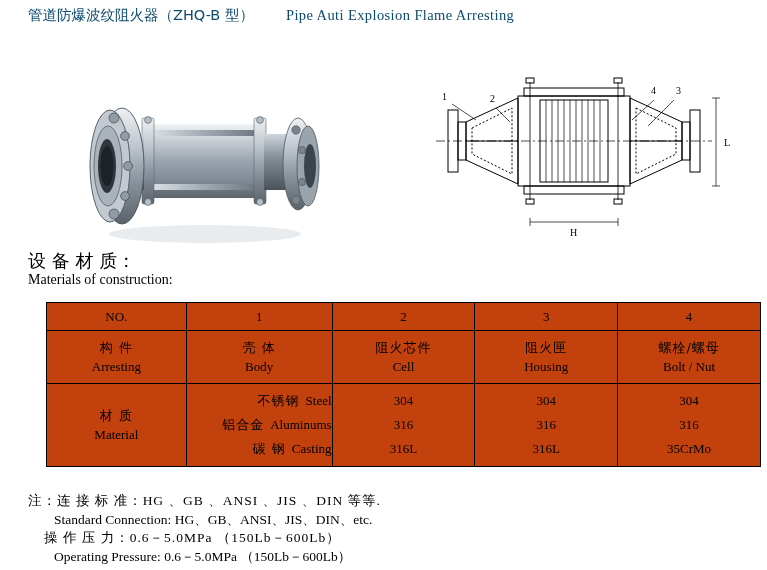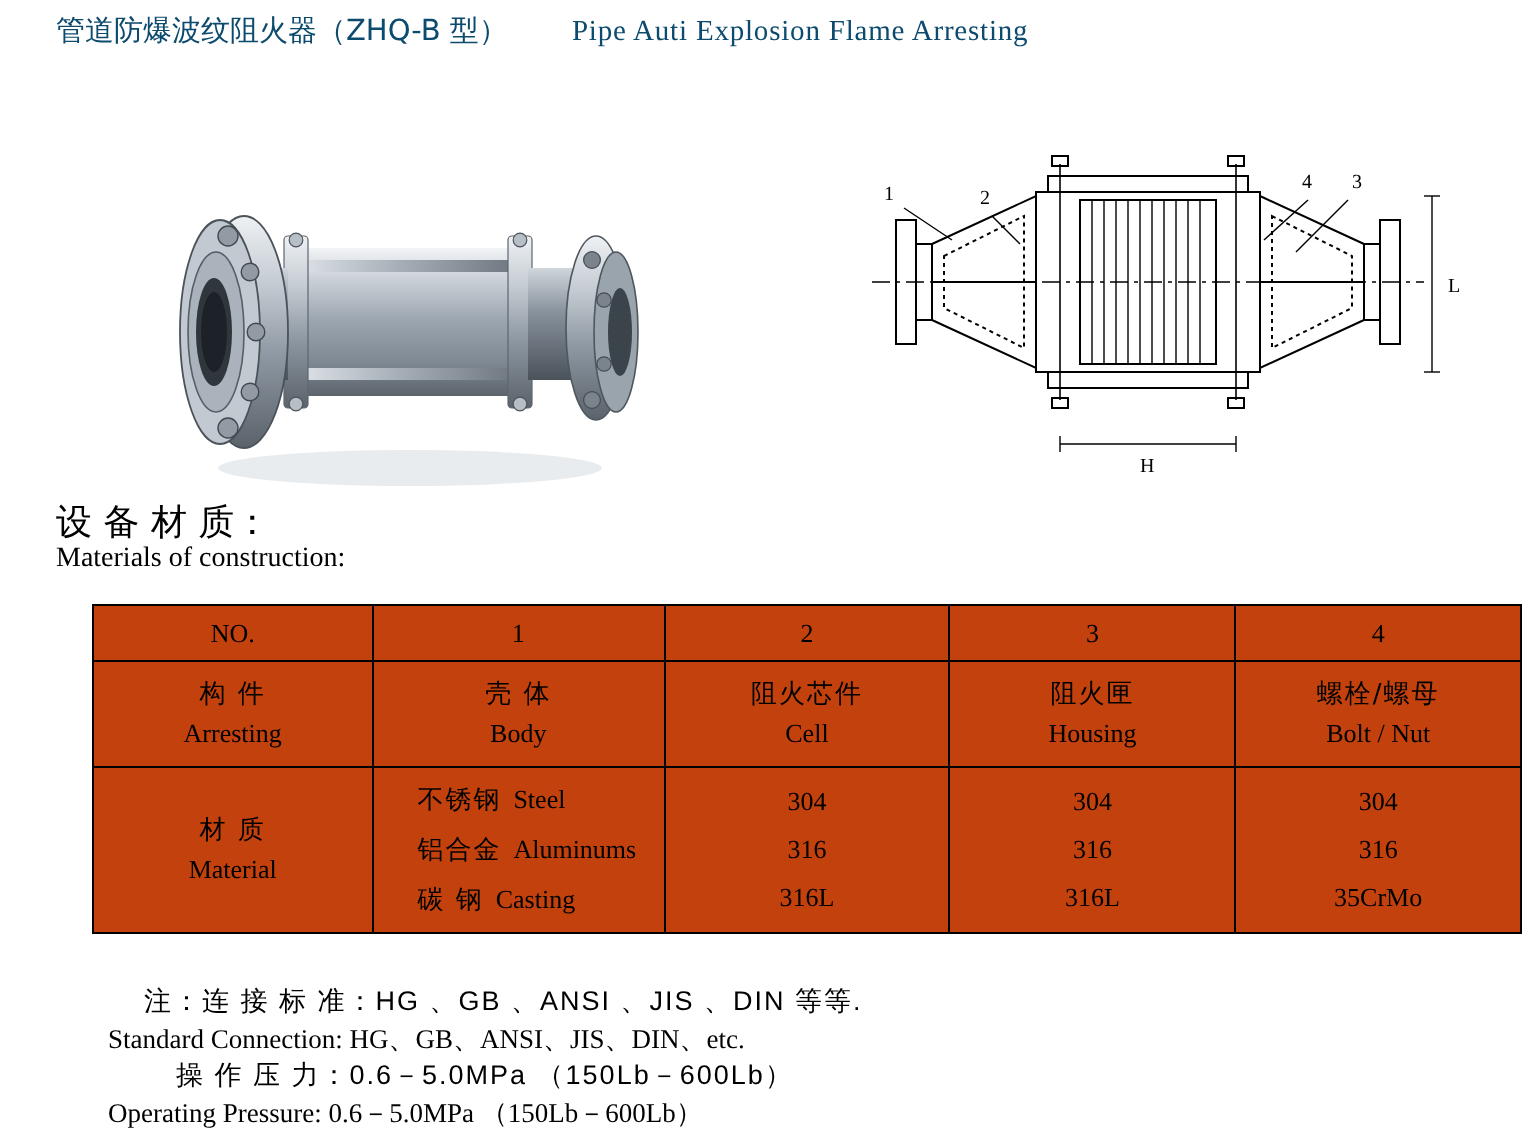--- a/index.html
+++ b/index.html
@@ -115,39 +115,38 @@
   }
   .mat-line .zh {
     font-family: "DejaVu Sans", sans-serif;
     letter-spacing: 1px;
   }
   .mat-line .en {
     font-family: "Liberation Serif", serif;
     margin-left: 6px;
   }
   .body-col .mat-line {
-    text-align: left;
+    text-align: right;
     padding-left: 22px;
   }
   
   .notes {
     position: absolute;
     left: 28px;
     top: 492px;
     width: 720px;
   }
   .note-line {
     font-size: 13.5px;
     line-height: 18.5px;
     white-space: nowrap;
   }
   .note-line .zh {
-    font-family: Liberation Sans, sans-serif;
+    font-family: Liberation Serif, serif;
     letter-spacing: 1px;
-    margin-left: 44px;
   }
   .note-line .en {
     font-family: "Liberation Serif", serif;
   }
   .indent1 { padding-left: 26px; }
   .indent2 { padding-left: 16px; }
 </style>
 </head>
 <body>
 

